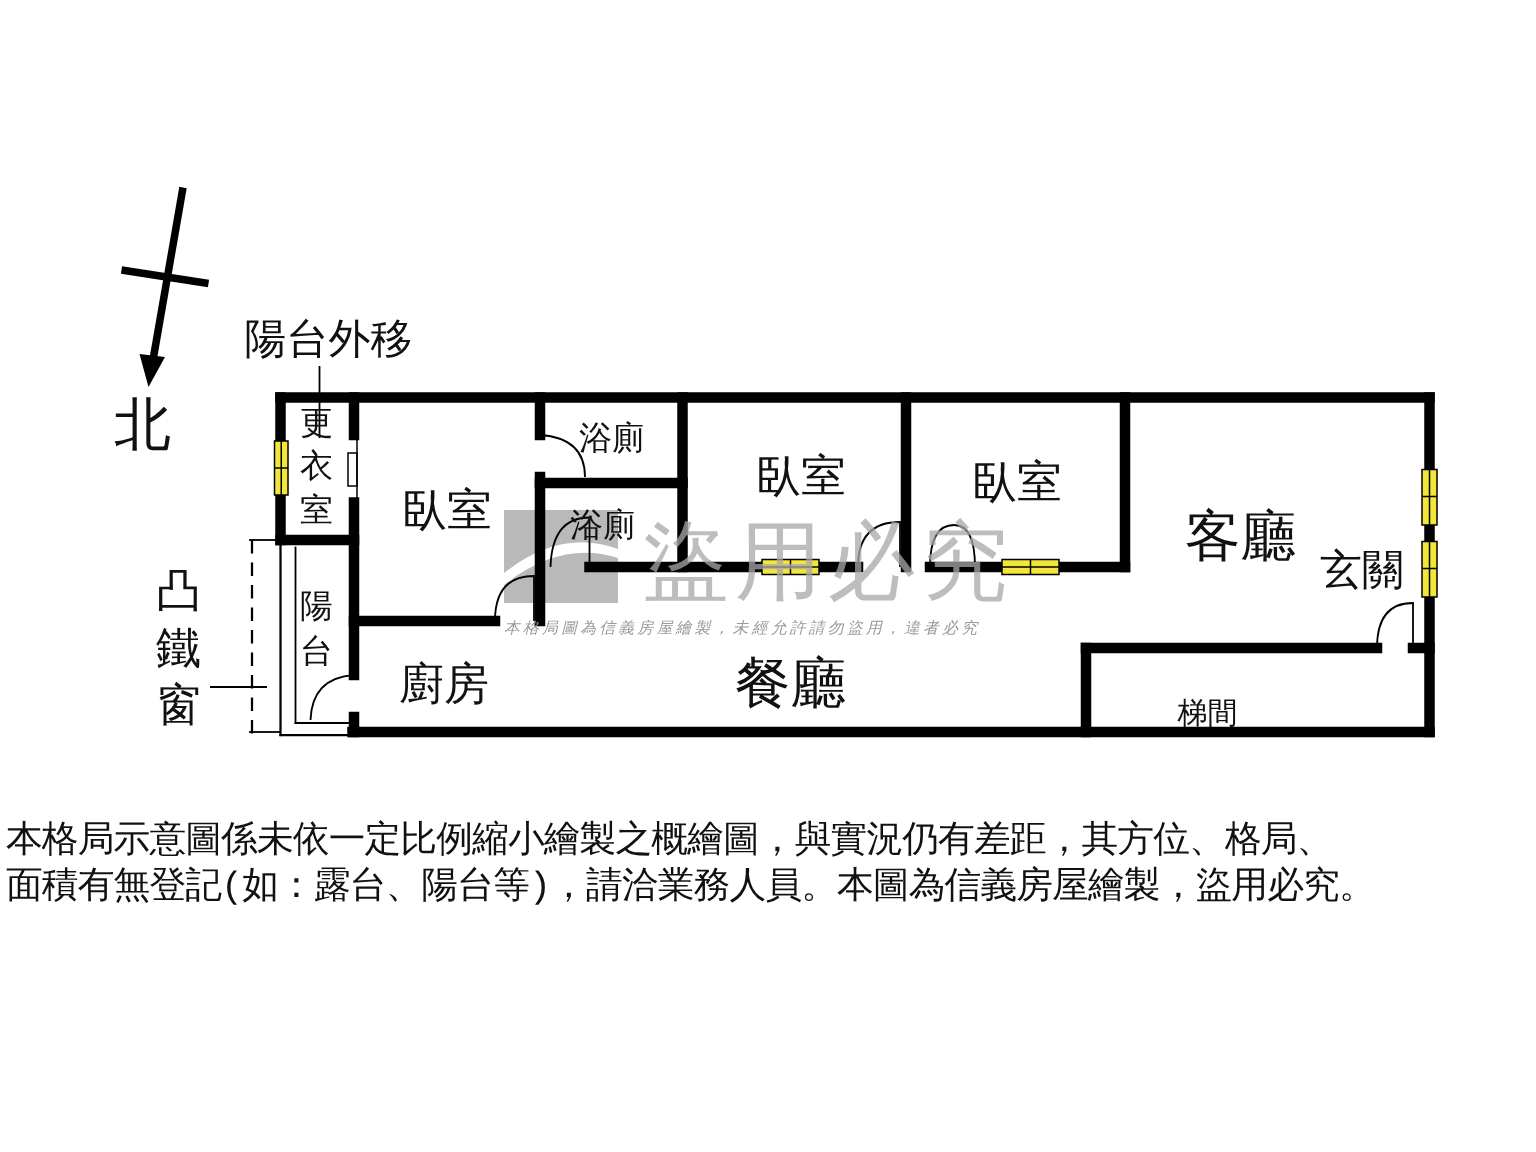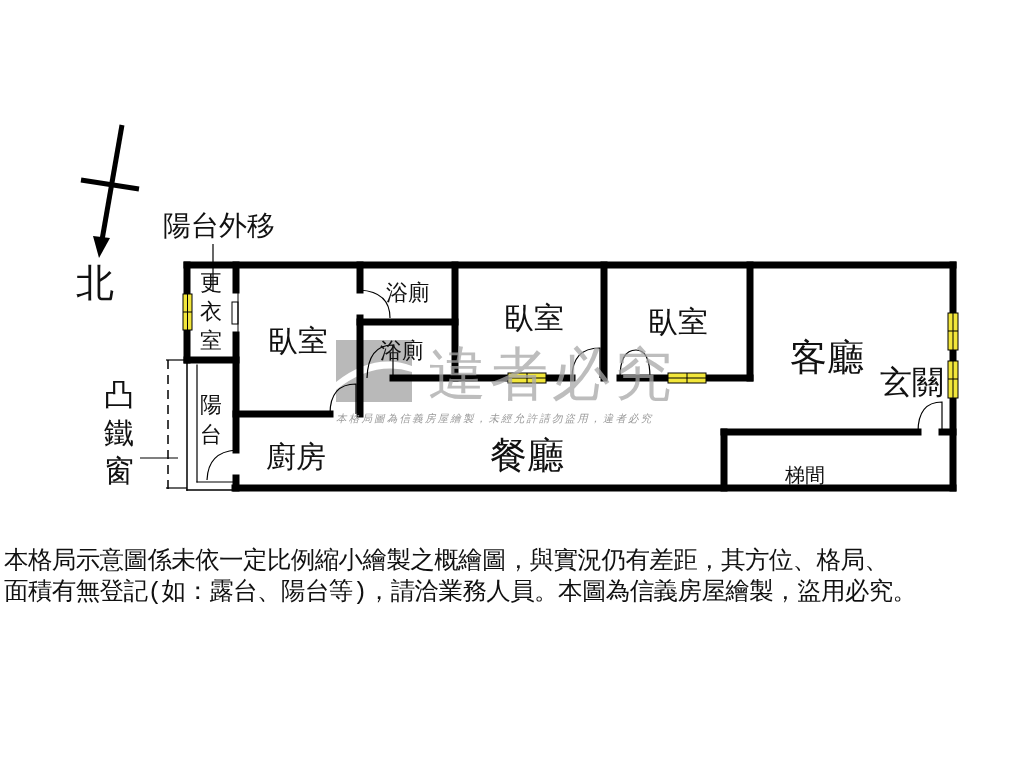--- a/index.html
+++ b/index.html
@@ -99,41 +99,41 @@
       <rect x="948" y="313" width="10" height="37" fill="#f2e63a"></rect>
       <line x1="953" y1="313" x2="953" y2="350"></line>
       <line x1="948" y1="331" x2="958" y2="331"></line>
 
       <rect x="948" y="361" width="10" height="37" fill="#f2e63a"></rect>
       <line x1="953" y1="361" x2="953" y2="398"></line>
       <line x1="948" y1="379" x2="958" y2="379"></line>
     </g>
   </svg>
 
-  <div class="wm-brand">違者必究</div>
+  <div class="wm-brand">盜用必究</div>
   <div class="wm-text">本格局圖為信義房屋繪製，未經允許請勿盜用，違者必究</div>
 
   <div class="lbl" style="left:76px;top:264px;font-size:38px;">北</div>
   <div class="lbl" style="left:163px;top:212px;font-size:28px;">陽台外移</div>
 
   <div class="lbl" style="left:104px;top:380px;font-size:30px;">凸</div>
   <div class="lbl" style="left:104px;top:418px;font-size:30px;">鐵</div>
   <div class="lbl" style="left:104px;top:456px;font-size:30px;">窗</div>
 
   <div class="lbl" style="left:200px;top:272px;font-size:22px;">更</div>
   <div class="lbl" style="left:200px;top:301px;font-size:22px;">衣</div>
   <div class="lbl" style="left:200px;top:330px;font-size:22px;">室</div>
 
   <div class="lbl" style="left:268px;top:326px;font-size:30px;">臥室</div>
   <div class="lbl" style="left:386px;top:282px;font-size:22px;">浴廁</div>
   <div class="lbl" style="left:380px;top:340px;font-size:22px;">浴廁</div>
   <div class="lbl" style="left:504px;top:303px;font-size:30px;">臥室</div>
   <div class="lbl" style="left:648px;top:307px;font-size:30px;">臥室</div>
   <div class="lbl" style="left:790px;top:291px;font-size:37px;margin-top:48px;">客廳</div>
-  <div class="lbl" style="left:880px;top:366px;font-size:32px;">玄關</div>
+  <div class="lbl" style="left:880px;top:366px;font-size:28px;">玄關</div>
 
   <div class="lbl" style="left:200px;top:394px;font-size:22px;">陽</div>
   <div class="lbl" style="left:200px;top:424px;font-size:22px;">台</div>
 
   <div class="lbl" style="left:266px;top:442px;font-size:30px;">廚房</div>
   <div class="lbl" style="left:490px;top:437px;font-size:37px;">餐廳</div>
   <div class="lbl" style="left:785px;top:447px;font-size:20px;margin-top:18px;">梯間</div>
 </div>
 
 <div class="disclaimer">

